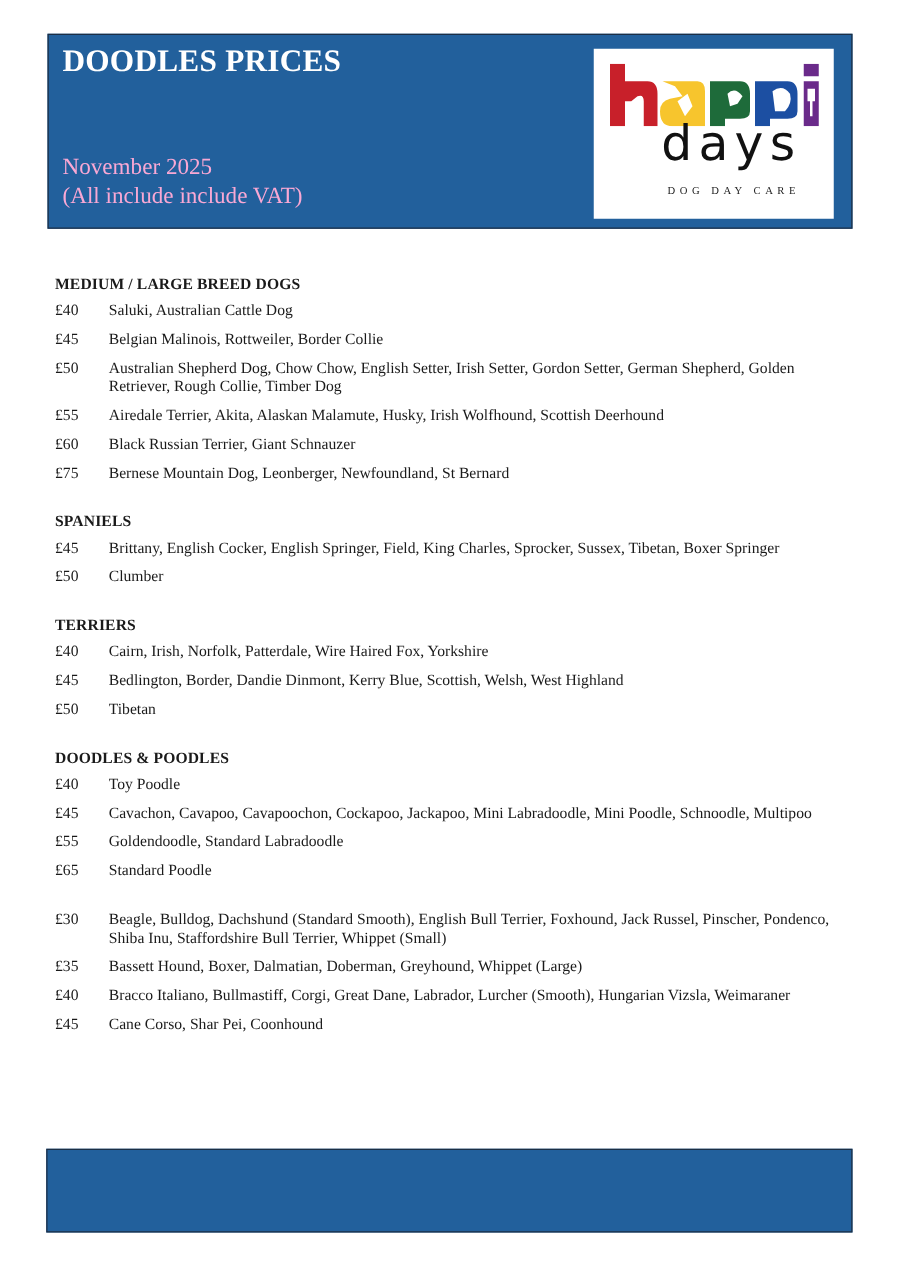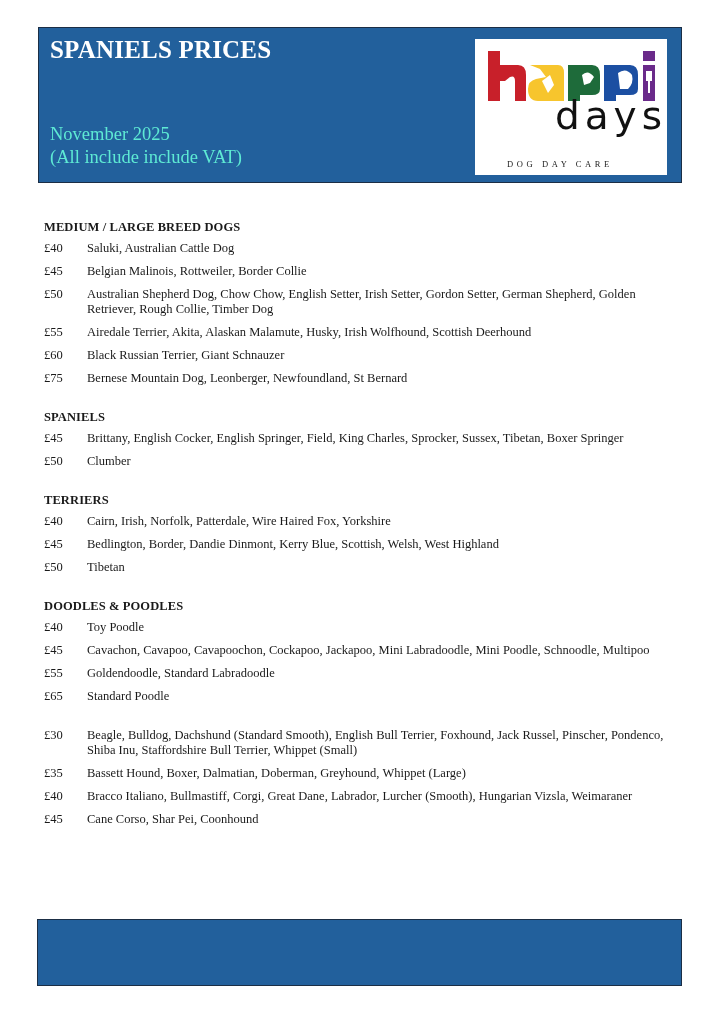--- a/index.html
+++ b/index.html
@@ -3,46 +3,46 @@
 <meta charset="utf-8">
 <style>
   html, body { margin: 0; padding: 0; background: #ffffff; }
   body { width: 724px; height: 1024px; position: relative; overflow: hidden;
          font-family: "Liberation Serif", "DejaVu Serif", serif; color: #1a1a1a; }
 
   .header { position: absolute; left: 38px; top: 27px; width: 644px; height: 156px;
             background: #22609c; border: 1px solid #1b2e45; box-sizing: border-box; }
   .header .title { position: absolute; left: 11px; top: 8px; color: #ffffff;
                    font-size: 25px; font-weight: bold; letter-spacing: 0.2px; }
-  .header .sub { position: absolute; left: 11px; top: 95px; color: #5eead4;
+  .header .sub { position: absolute; left: 11px; top: 95px; color: #f9a8d4;
                  font-size: 18.5px; line-height: 23px; }
 
   .logo { position: absolute; left: 475px; top: 39px; width: 192px; height: 136px; background: #ffffff; }
   .logo .happi { position: absolute; left: 13px; top: 12px; width: 170px; height: 50px; }
-  .logo .days { position: absolute; left: 0; width: 100%; top: 56px; text-align: right;
+  .logo .days { position: absolute; left: 0; width: 100%; top: 56px; text-align: center;
                 font-family: "DejaVu Sans", sans-serif; font-size: 39px; line-height: 42px;
                 color: #111; letter-spacing: 5px; padding-left: 28px; box-sizing: border-box; }
-  .logo .tag { position: absolute; left: 0; width: 100%; top: 120px; 
+  .logo .tag { position: absolute; left: 0; width: 100%; top: 108px; text-align: center;
                font-size: 8.5px; letter-spacing: 3.6px; color: #222; padding-left: 32px; box-sizing: border-box; }
 
   .content { position: absolute; left: 44px; top: 220px; width: 640px; }
   .section { margin-bottom: 24px; }
   .section h2 { margin: 0 0 6px 0; font-size: 12.5px; font-weight: bold; letter-spacing: 0.1px; }
   .row { display: flex; font-size: 12.5px; line-height: 15px; margin-bottom: 8px; justify-content: flex-end; }
   .row .price { width: 43px; flex: 0 0 43px; }
   .row .breeds { flex: 1; padding-right: 4px; }
 
   .footer { position: absolute; left: 37px; top: 919px; width: 645px; height: 67px;
             background: #22609c; border: 1px solid #1b2e45; box-sizing: border-box; }
 </style>
 </head>
 <body>
 
 <div class="header">
-  <div class="title">SPANIELS PRICES</div>
+  <div class="title">DOODLES PRICES</div>
   <div class="sub">
     <div>November 2025</div>
     <div>(All include include VAT)</div>
   </div>
 </div>
 
 <div class="logo">
   <svg class="happi" viewBox="0 0 170 50" xmlns="http://www.w3.org/2000/svg">
 
     <g fill="#c8202a">

